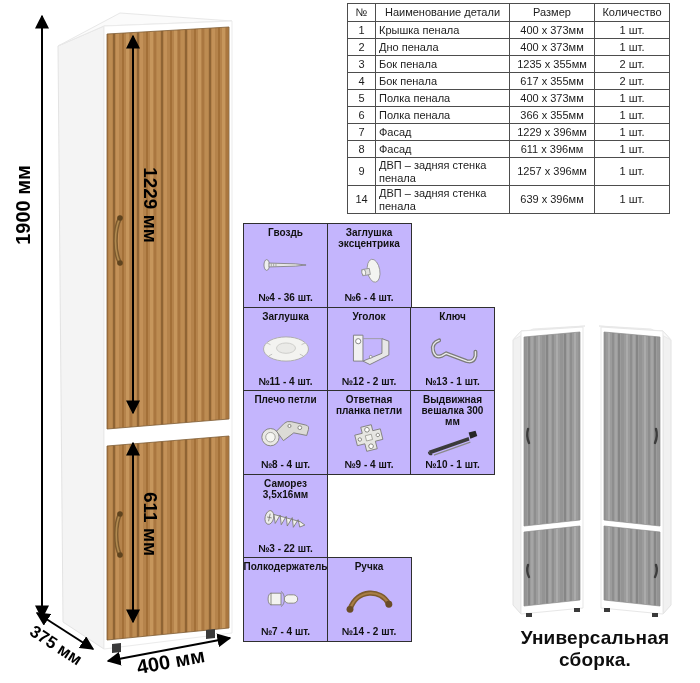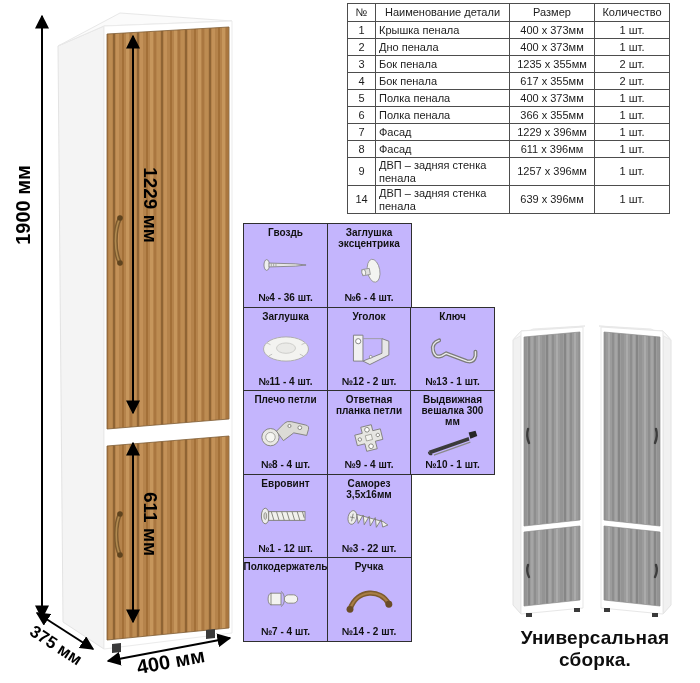--- a/index.html
+++ b/index.html
@@ -257,30 +257,20 @@
           <path d="M4,24 L50,8 L51,12 L6,28 Z" fill="#3b3b3b"></path>
           <path d="M50,3 l8,-2 2,6 -8,3 z" fill="#262626"></path>
           <path d="M8,28 q-4,1 -4,-3" fill="none" stroke="#3b3b3b" stroke-width="2"></path>
           <path d="M10,29 L52,14" fill="none" stroke="#8a8a8a" stroke-width="1.4"></path>
         </svg>
         <div class="hwcount">№10 - 1 шт.</div>
       </div>
     </div>
 
     <div class="hwrow">
-      <div class="hwcell">
-        <div class="hwtitle">Евровинт</div>
-        <svg class="hwicon" width="68" height="38" viewBox="0 0 64 44">
-          <ellipse cx="8" cy="22" rx="4.5" ry="9" fill="#ededeb" stroke="#78786f"></ellipse>
-          <ellipse cx="8" cy="22" rx="1.6" ry="4" fill="#d7d7d3" stroke="#8f8f86"></ellipse>
-          <rect x="12" y="17" width="42" height="10" fill="#f1f1ed" stroke="#78786f"></rect>
-          <path d="M15,17 l3,10 M21,17 l3,10 M27,17 l3,10 M33,17 l3,10 M39,17 l3,10 M45,17 l3,10 M51,17 l2,7" stroke="#78786f" fill="none"></path>
-        </svg>
-        <div class="hwcount">№1 - 12 шт.</div>
-      </div>
       <div class="hwcell">
         <div class="hwtitle">Саморез 3,5х16мм</div>
         <svg class="hwicon" width="68" height="34" viewBox="0 0 64 44">
           <g transform="rotate(12 32 22)">
             <ellipse cx="10" cy="22" rx="5.5" ry="9" fill="#ededeb" stroke="#78786f"></ellipse>
             <path d="M7,22 h6 M10,17 v10" stroke="#78786f"></path>
             <path d="M15,17 L19,28 L23,16 L27,28 L31,16 L35,28 L39,16 L43,28 L47,17 L51,26 L57,22 L50,19 Z" fill="#f1f1ed" stroke="#78786f" stroke-linejoin="round"></path>
           </g>
         </svg>
         <div class="hwcount">№3 - 22 шт.</div>

